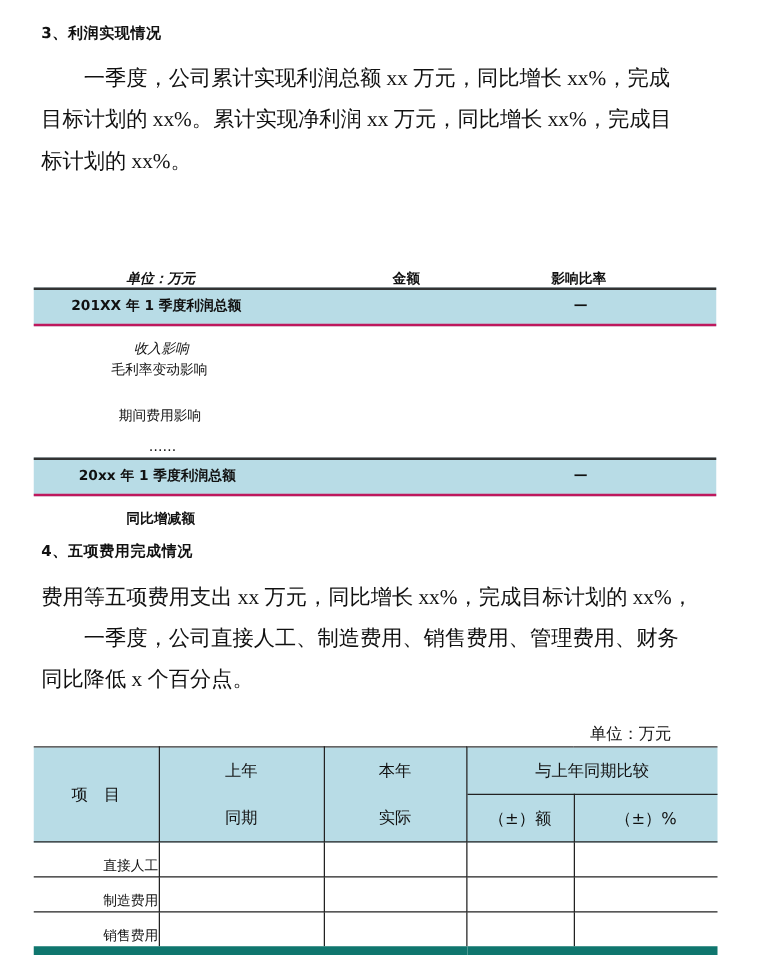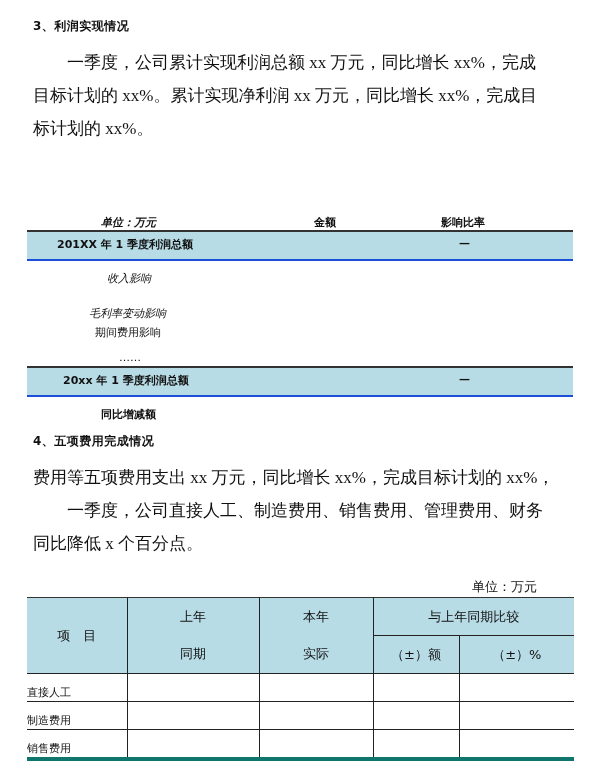--- a/index.html
+++ b/index.html
@@ -4,33 +4,33 @@
 <style>
   html, body { margin:0; padding:0; background:#ffffff; }
   body { width:606px; height:782px; position:relative; overflow:hidden;
          font-family:"DejaVu Sans", "Liberation Sans", sans-serif; color:#111; }
   .h { position:absolute; left:33px; font-size:12px; font-weight:bold; letter-spacing:0.5px; }
   .p { position:absolute; left:33px; width:540px; font-size:17px; line-height:33px;font-family:Liberation Serif, serif; }
   .p .indent { display:inline-block; width:34px; }
   .t1-head { position:absolute; top:215px; left:27px; width:546px; height:16px; font-size:11px; font-weight:bold; }
   .t1-head span { position:absolute; top:0; }
   .band { position:absolute; left:27px; width:546px; background:#b8dce6;
-          border-top:2px solid #333; border-bottom:2px solid #1d4ed8; }
+          border-top:2px solid #333; border-bottom:2px solid #be185d; }
   .band span { position:absolute; font-size:11px; font-weight:bold; top:5px; }
   .t1-row { position:absolute; font-size:11px; }
   
   .unit2 { position:absolute; top:578px; left:472px; font-size:13px; }
   table.t2 { position:absolute; top:597px; left:27px; width:547px; border-collapse:collapse; font-size:13px; }
   table.t2 th { background:#b8dce6; font-weight:normal; border:1px solid #222; border-top:1px solid #222; height:37px; padding:0; text-align:center; }
   table.t2 td { border:1px solid #222; height:26px; padding:0; font-size:11px; }
   table.t2 tr > *:first-child { border-left:none; }
   table.t2 tr > *:last-child { border-right:none; }
-  table.t2 tbody td.item { text-align:left; vertical-align:bottom; padding-bottom:1px; }
+  table.t2 tbody td.item { text-align:right; vertical-align:bottom; padding-bottom:1px; }
   table.t2 thead tr:first-child th { border-top:1px solid #333; }
-  table.t2 tbody tr:last-child td { border-bottom:4px solid #0f766e; }
+  table.t2 tbody tr:last-child td { border-bottom:7px solid #0f766e; }
 </style>
 </head>
 <body>
 
 <div class="h" style="top:18px;">3、利润实现情况</div>
 <div class="p" style="top:46px;">
   <div><span class="indent"></span><span>一季度，公司累计实现利润总额 xx 万元，同比增长 xx%，完成</span></div>
   <div>目标计划的 xx%。累计实现净利润 xx 万元，同比增长 xx%，完成目</div>
   <div>标计划的 xx%。</div>
 </div>
@@ -39,21 +39,21 @@
   <div class="t1-head">
     <span style="left:74px; font-style:italic;">单位：万元</span>
     <span style="left:287px;">金额</span>
     <span style="left:414px;">影响比率</span>
   </div>
   <div class="band" style="top:230px; height:27px;">
     <span style="left:30px;">201XX 年 1 季度利润总额</span>
     <span style="left:432px;">—</span>
   </div>
   <div class="t1-row" style="top:271px; left:107px;font-style:italic;">收入影响</div>
-  <div class="t1-row" style="top:306px; left:89px;font-style:italic;">毛利率变动影响</div>
+  <div class="t1-row" style="top:288px; left:89px;">毛利率变动影响</div>
   <div class="t1-row" style="top:325px; left:95px;">期间费用影响</div>
   <div class="t1-row" style="top:351px; left:119px;">……</div>
   <div class="band" style="top:366px; height:27px;">
     <span style="left:36px;">20xx 年 1 季度利润总额</span>
     <span style="left:432px;">—</span>
   </div>
   <div class="t1-row" style="top:407px; left:101px; font-weight:bold;text-align:center;">同比增减额</div>
 </div>
 
 <div class="h" style="top:433px;">4、五项费用完成情况</div>

